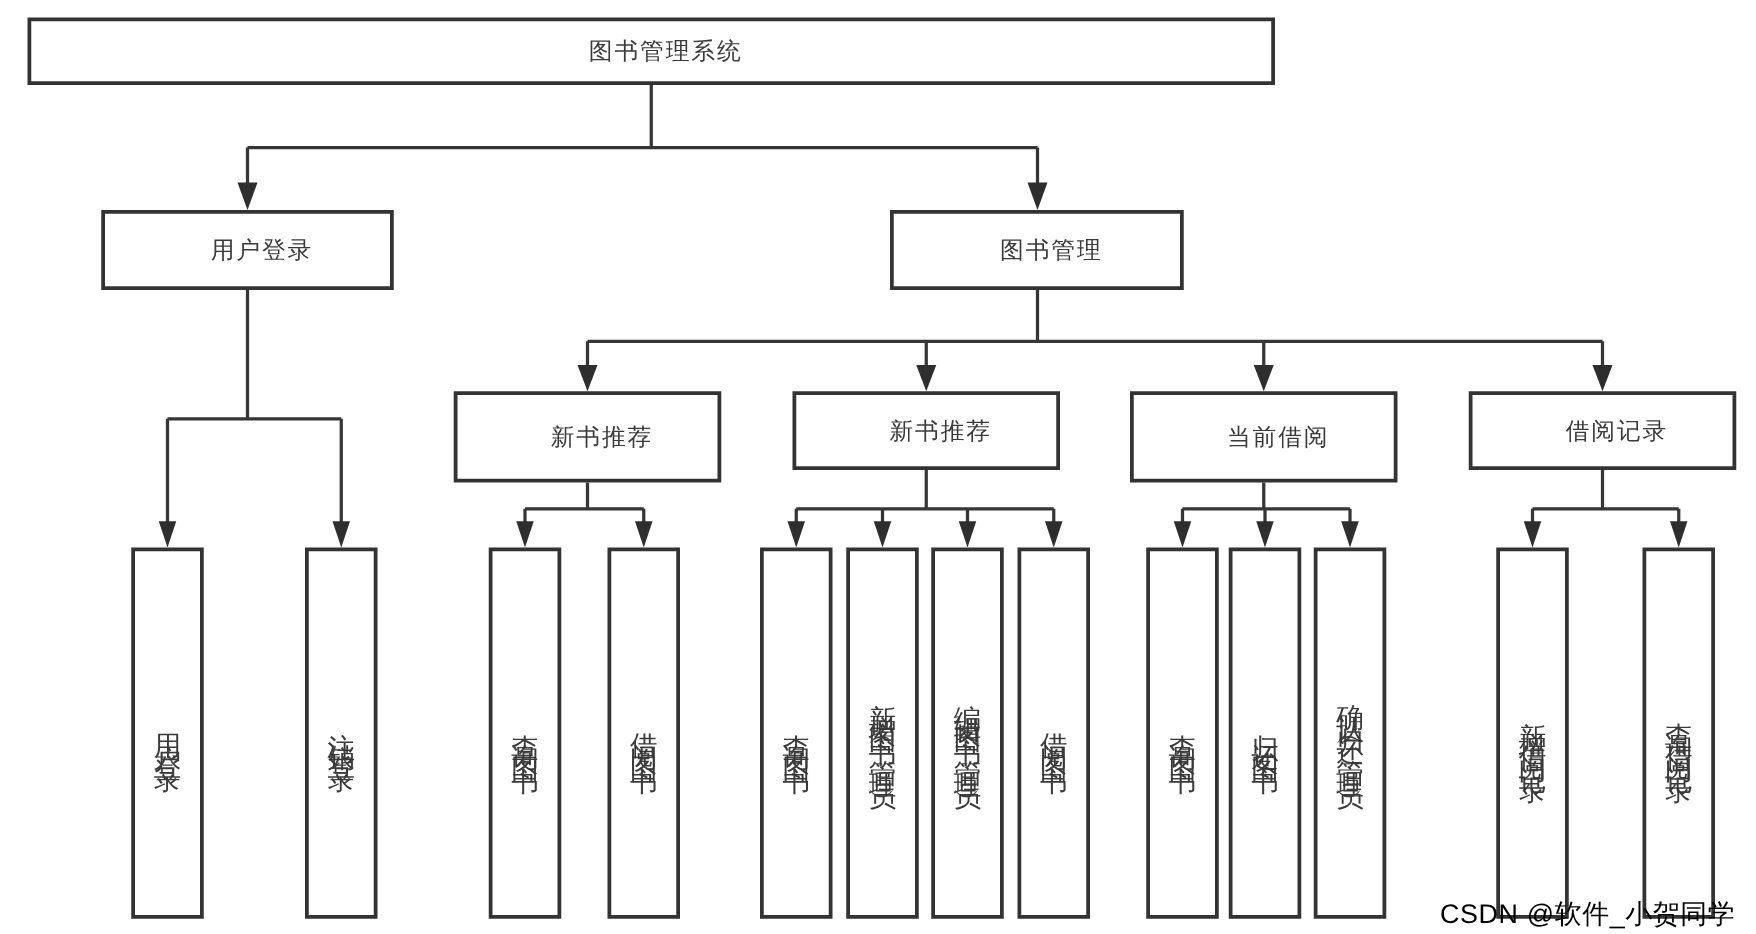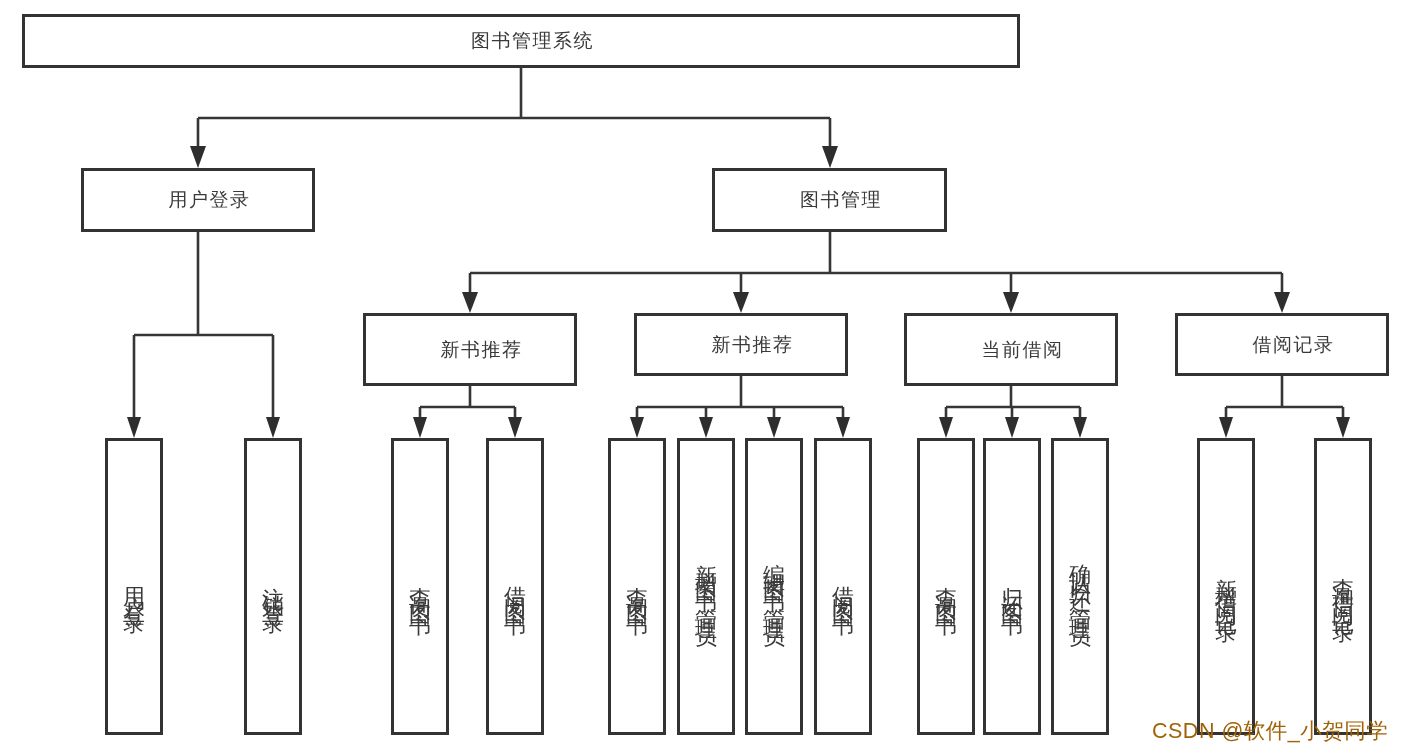--- a/index.html
+++ b/index.html
@@ -39,21 +39,21 @@
     line-height: 1;
     white-space: nowrap;
     color: #3a3a3a;
   }
   .watermark {
     position: absolute;
     left: 1152px;
     top: 716px;
     font-size: 21.5px;
     letter-spacing: 0.5px;
-    color: #a16207;
+    color: #000000;
     z-index: 3;
     white-space: nowrap;
   }
   .line { stroke: #363636; stroke-width: 2.6; fill: none; }
   .arrow { fill: #2e2e2e; stroke: none; }
 </style>
 </head>
 <body>
 
 <div class="stage">

